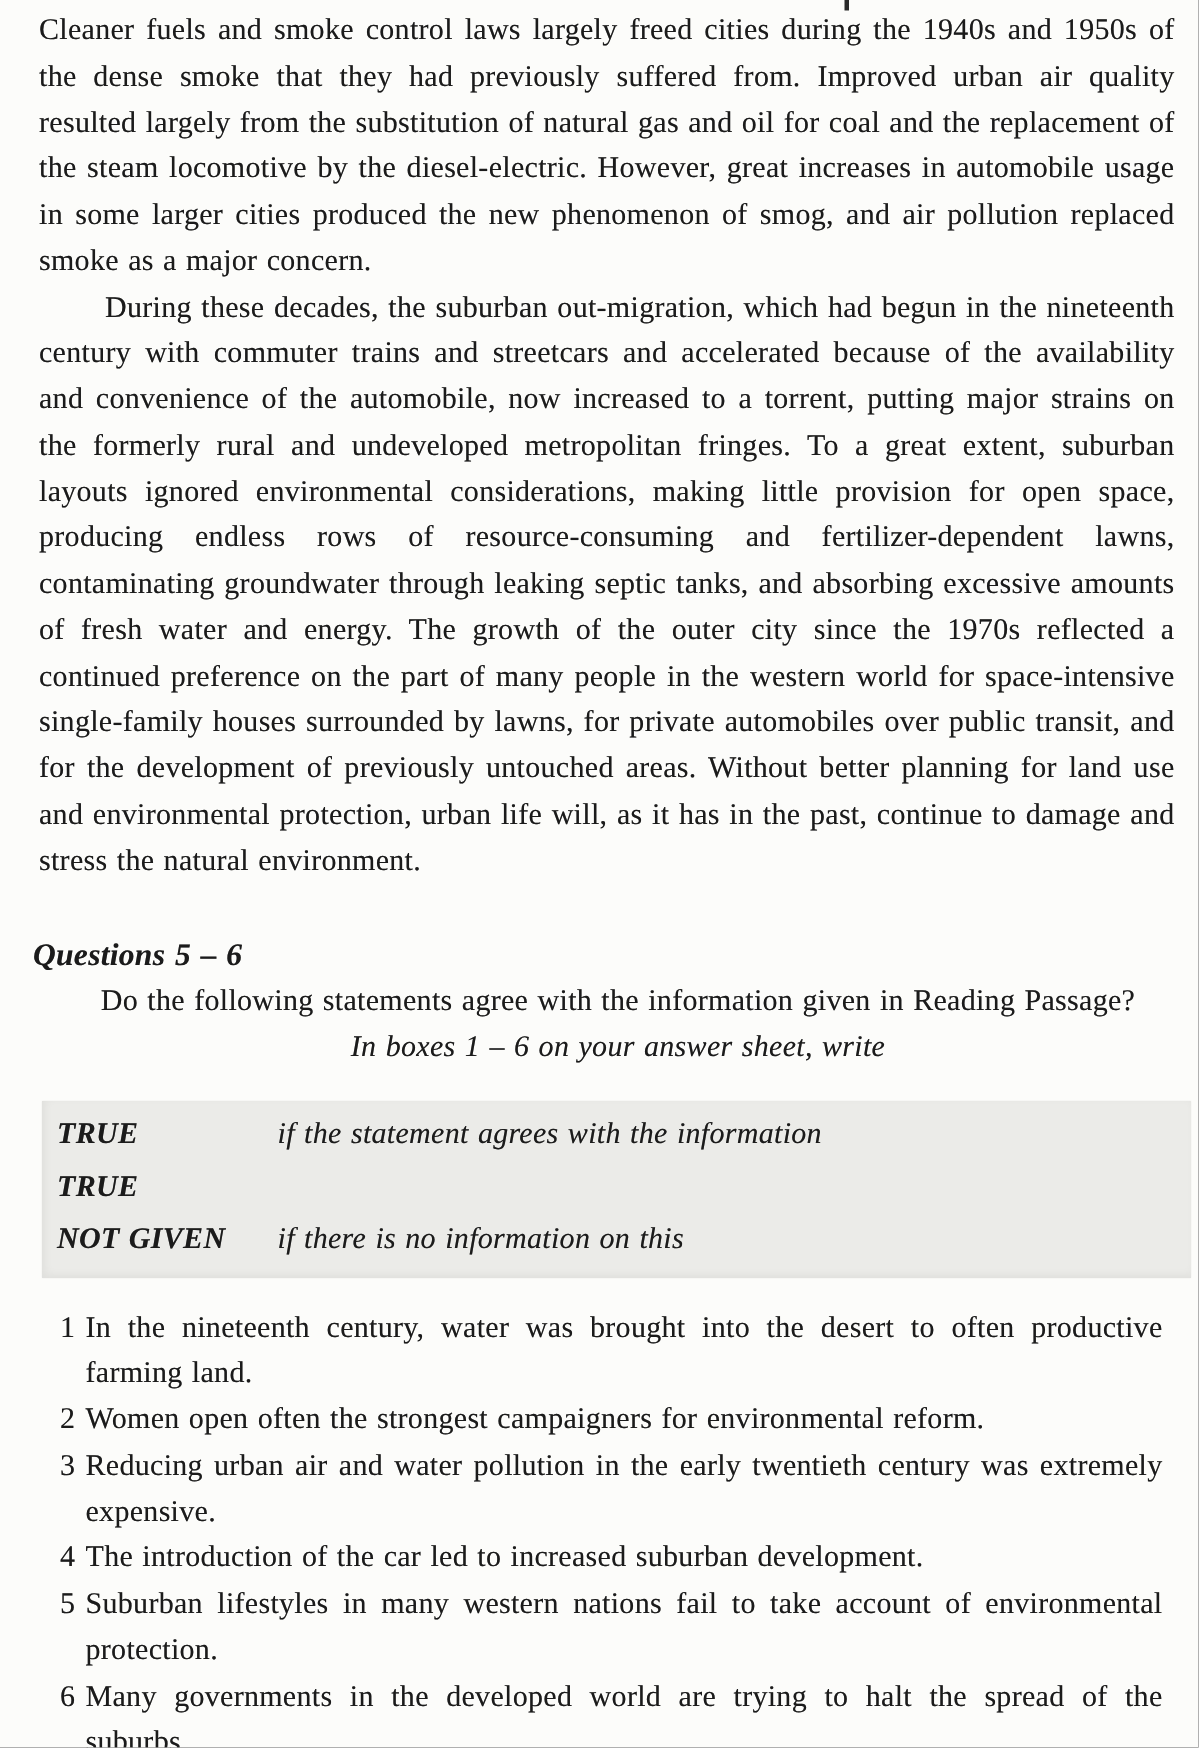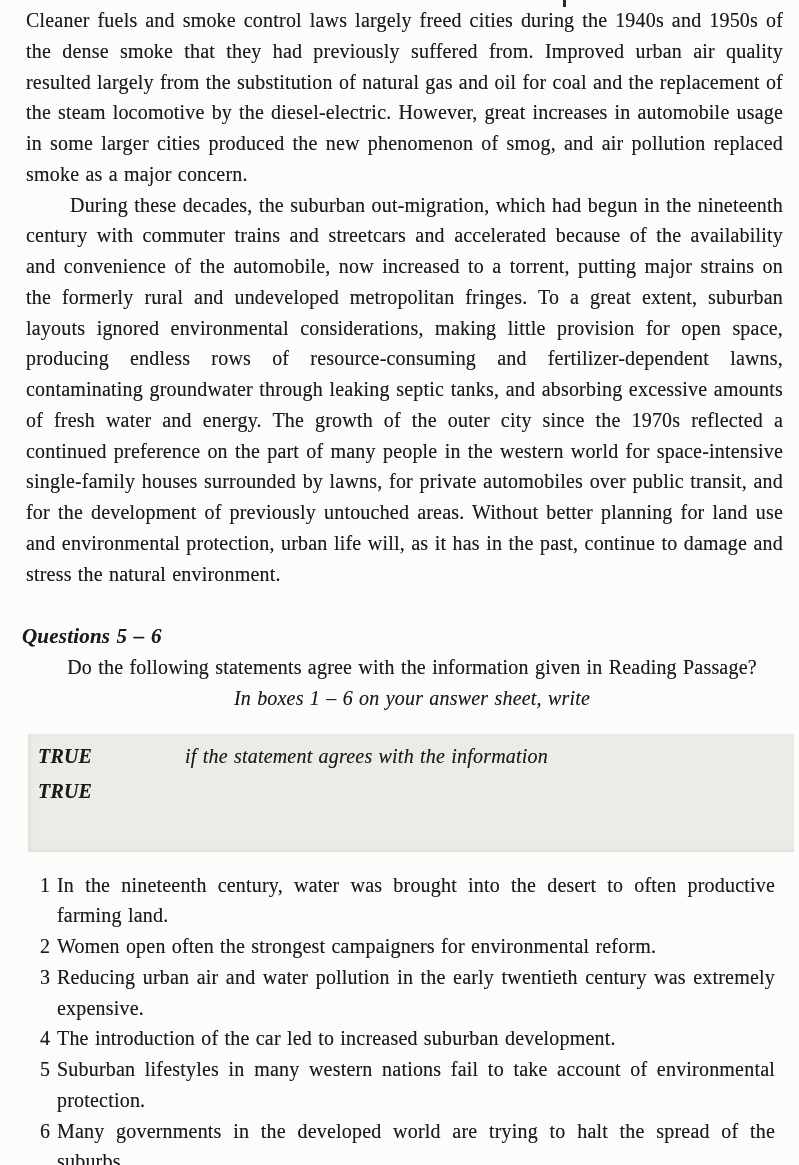--- a/index.html
+++ b/index.html
@@ -94,20 +94,24 @@
     <p class="instr italic">In boxes 1 – 6 on your answer sheet, write</p>
 
     <div class="key-box">
       <div class="key-row">
         <span class="key-label">TRUE</span>
         <span class="key-desc">if the statement agrees with the information</span>
       </div>
       <div class="key-row">
         <span class="key-label">TRUE</span>
       </div>
+      <div class="key-row">
+        <span class="key-label">NOT GIVEN</span>
+        <span class="key-desc">if there is no information on this</span>
+      </div>
     </div>
 
     <div class="q-list">
       <div class="q-row">
         <span class="q-num">1</span>
         <div class="q-text">In the nineteenth century, water was brought into the desert to often productive farming land.</div>
       </div>
       <div class="q-row">
         <span class="q-num">2</span>
         <div class="q-text">Women open often the strongest campaigners for environmental reform.</div>

